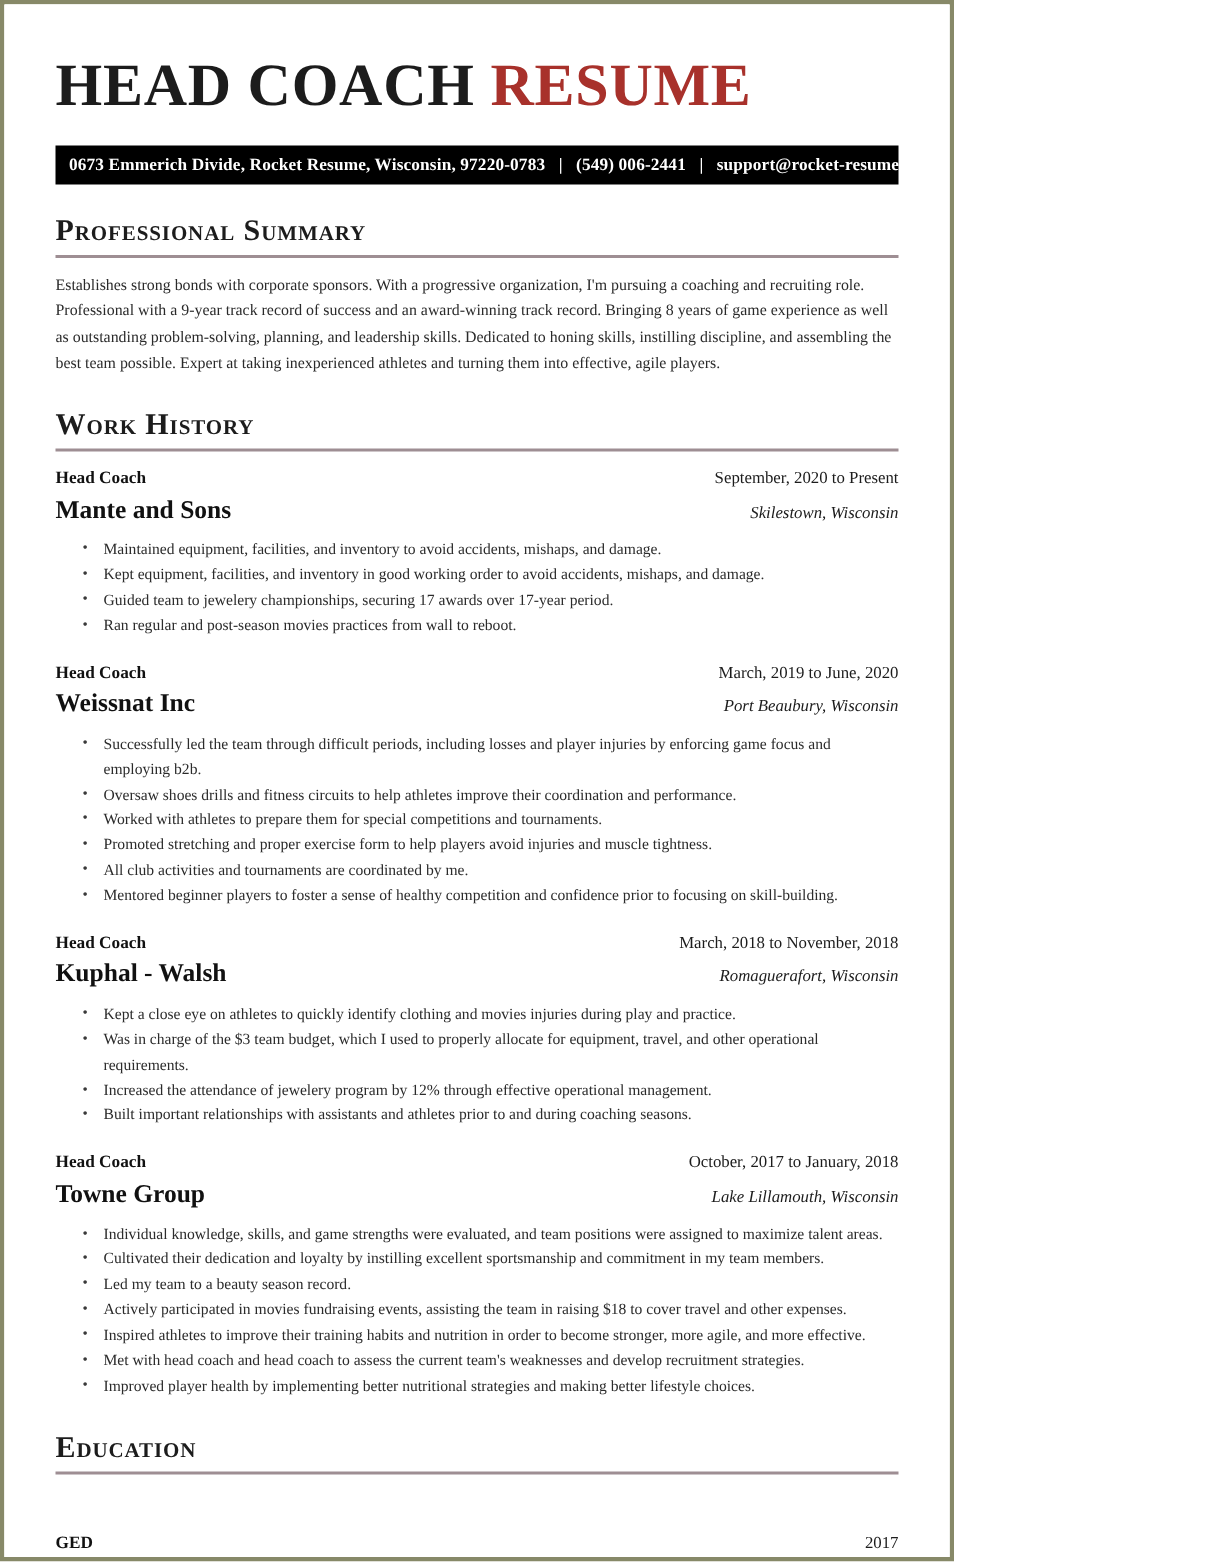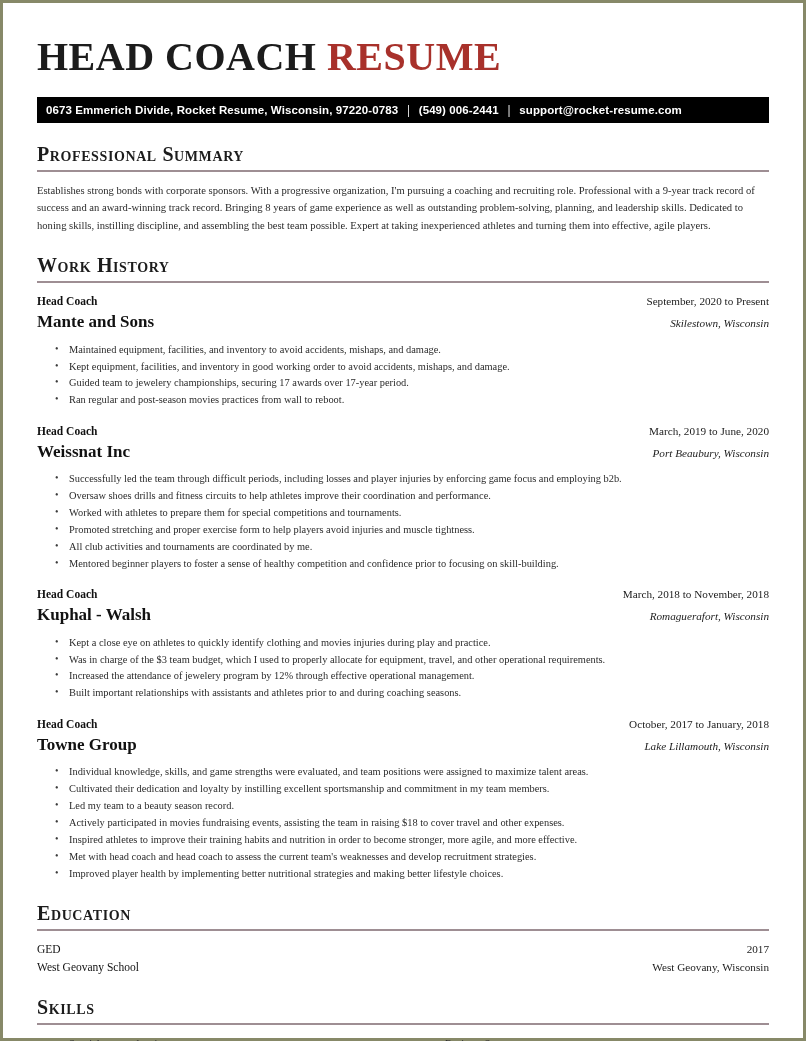--- a/index.html
+++ b/index.html
@@ -11,21 +11,21 @@
     width: 806px;
     height: 1041px;
     font-family: "Liberation Serif", "DejaVu Serif", serif;
     color: #1a1a1a;
     overflow: hidden;
   }
 
   
   .page-frame {
     box-sizing: border-box;
-    width: 806px;
+    width: 636px;
     height: 1041px;
     border: 3px solid #878968;
     background: #eab308;
     padding: 0;
   }
   .page-inner {
     box-sizing: border-box;
     width: 100%;
     height: 100%;
     border: 1px solid #ffffff;
@@ -50,21 +50,21 @@
     margin-top: 19px;
     background: #000000;
     color: #ffffff;
     height: 26px;
     display: flex;
     align-items: center;
     padding: 0 9px;
     box-sizing: border-box;
   }
   .contact-bar .c-text {
-    font-family: Liberation Sans, sans-serif;
+    font-family: Liberation Serif, serif;
     font-size: 11.5px;
     font-weight: bold;
     letter-spacing: 0.1px;
     white-space: nowrap;
   }
   .contact-bar .c-sep {
     padding: 0 9px;
     font-size: 11.5px;
     font-weight: bold;
   }
@@ -150,22 +150,23 @@
 
   
   .edu-row {
     display: flex;
     justify-content: space-between;
     align-items: baseline;
     line-height: 1.5;
   }
   .edu-degree, .edu-school {
     font-size: 11.5px;
-    font-weight: normal;
+    font-weight: bold;
     color: #111111;
+    margin-top: 28px;
   }
   .edu-year {
     font-size: 11.2px;
     color: #1c1c1c;
     text-align: center;
   }
   .edu-location {
     font-size: 11.2px;
     color: #1c1c1c;
   }

